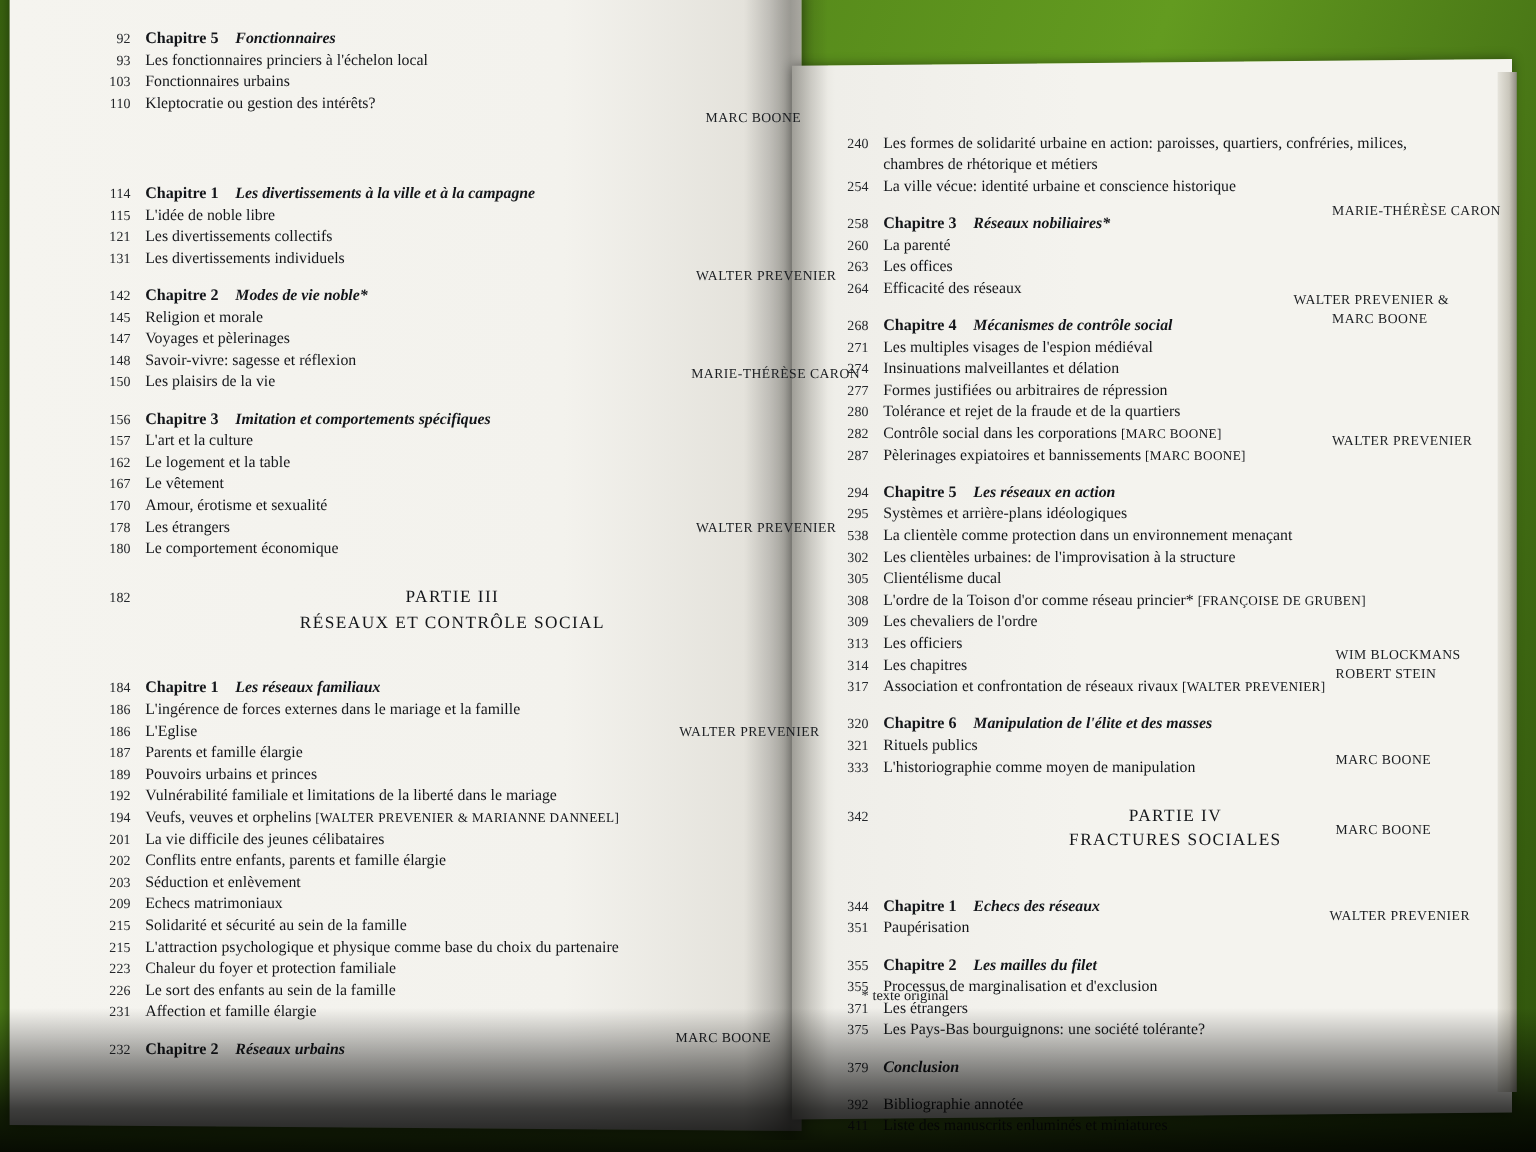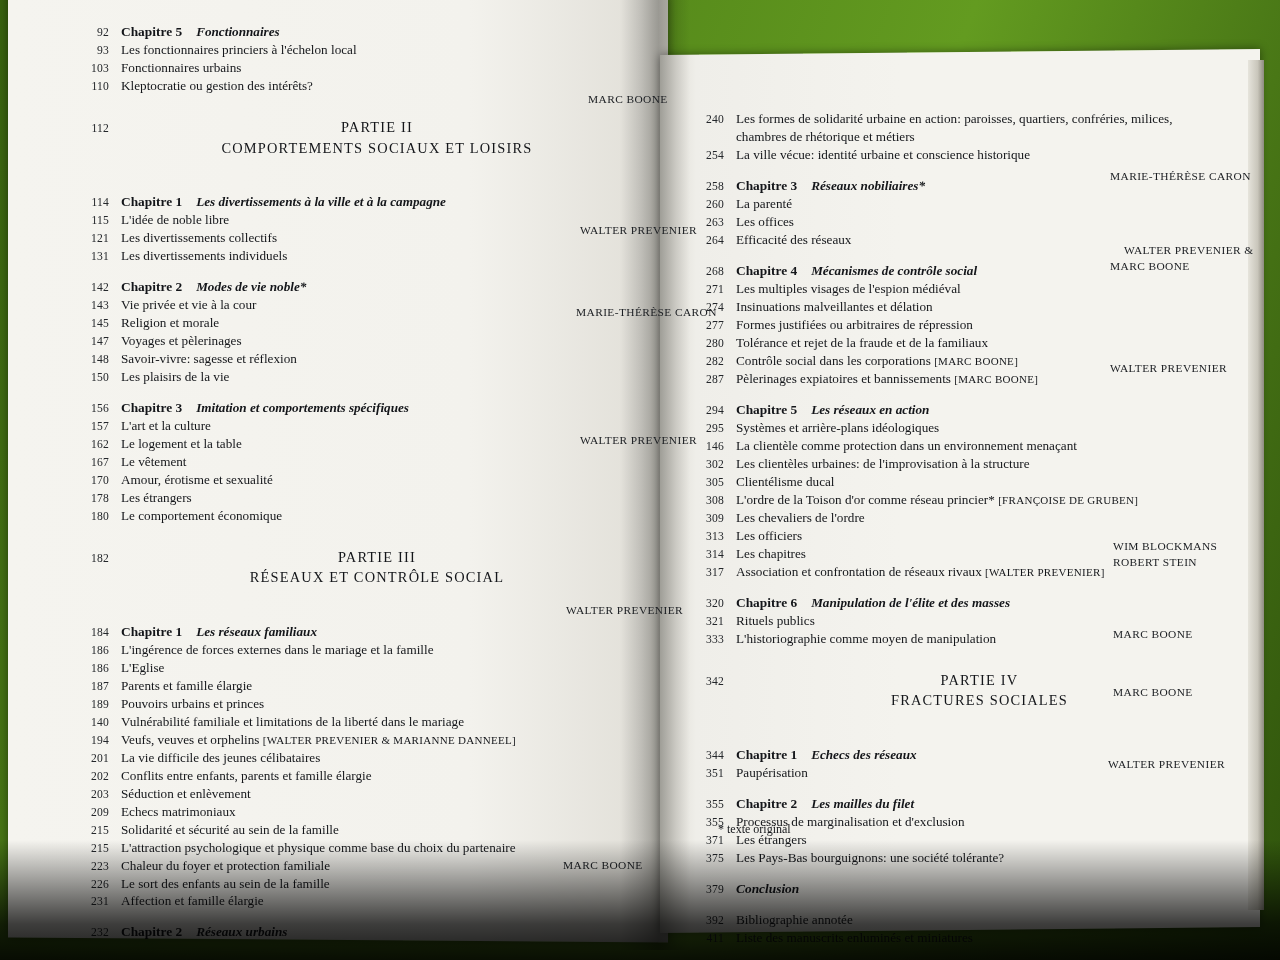--- a/index.html
+++ b/index.html
@@ -181,27 +181,20 @@
         </div>
         <div class="row lvl1">
           <span class="num">103</span>
           <span class="txt"><span>Fonctionnaires urbains</span></span>
         </div>
         <div class="row lvl1">
           <span class="num">110</span>
           <span class="txt"><span>Kleptocratie ou gestion des intérêts?</span></span>
         </div>
         <div class="gap-lg"></div>
-        <div class="row part">
-          <span class="num">112</span>
-          <span class="txt">
-            <span class="part-l1">PARTIE II</span>
-            <span class="part-l2">COMPORTEMENTS SOCIAUX ET LOISIRS</span>
-          </span>
-        </div>
         <div class="gap-lg"></div>
         <div class="gap"></div>
         <div class="row chap lvl1">
           <span class="num">114</span>
           <span class="txt"><span>Chapitre 1</span><span class="chap-title">Les divertissements à la ville et à la campagne</span></span>
         </div>
         <div class="row lvl1">
           <span class="num">115</span>
           <span class="txt"><span>L'idée de noble libre</span></span>
         </div>
@@ -210,24 +203,20 @@
           <span class="txt"><span>Les divertissements collectifs</span></span>
         </div>
         <div class="row lvl1">
           <span class="num">131</span>
           <span class="txt"><span>Les divertissements individuels</span></span>
         </div>
         <div class="gap"></div>
         <div class="row chap lvl1">
           <span class="num">142</span>
           <span class="txt"><span>Chapitre 2</span><span class="chap-title">Modes de vie noble*</span></span>
-        </div>
-        <div class="row lvl1">
-          <span class="num">143</span>
-          <span class="txt"><span>Vie privée et vie à la cour</span></span>
         </div>
         <div class="row lvl1">
           <span class="num">145</span>
           <span class="txt"><span>Religion et morale</span></span>
         </div>
         <div class="row lvl1">
           <span class="num">147</span>
           <span class="txt"><span>Voyages et pèlerinages</span></span>
         </div>
         <div class="row lvl1">
@@ -291,21 +280,21 @@
         </div>
         <div class="row lvl2">
           <span class="num">187</span>
           <span class="txt"><span>Parents et famille élargie</span></span>
         </div>
         <div class="row lvl2">
           <span class="num">189</span>
           <span class="txt"><span>Pouvoirs urbains et princes</span></span>
         </div>
         <div class="row lvl1">
-          <span class="num">140</span>
+          <span class="num">192</span>
           <span class="txt"><span>Vulnérabilité familiale et limitations de la liberté dans le mariage</span></span>
         </div>
         <div class="row lvl2">
           <span class="num">194</span>
           <span class="txt"><span>Veufs, veuves et orphelins</span> <span class="sc bracket">[WALTER PREVENIER &amp; MARIANNE DANNEEL]</span></span>
         </div>
         <div class="row lvl2">
           <span class="num">201</span>
           <span class="txt"><span>La vie difficile des jeunes célibataires</span></span>
         </div>
@@ -401,41 +390,41 @@
         <div class="row lvl1">
           <span class="num">274</span>
           <span class="txt"><span>Insinuations malveillantes et délation</span></span>
         </div>
         <div class="row lvl1">
           <span class="num">277</span>
           <span class="txt"><span>Formes justifiées ou arbitraires de répression</span></span>
         </div>
         <div class="row lvl1">
           <span class="num">280</span>
-          <span class="txt"><span>Tolérance et rejet de la fraude et de la familiaux</span></span>
+          <span class="txt"><span>Tolérance et rejet de la fraude et de la quartiers</span></span>
         </div>
         <div class="row lvl1">
           <span class="num">282</span>
           <span class="txt"><span>Contrôle social dans les corporations</span> <span class="sc bracket">[MARC BOONE]</span></span>
         </div>
         <div class="row lvl1">
           <span class="num">287</span>
           <span class="txt"><span>Pèlerinages expiatoires et bannissements</span> <span class="sc bracket">[MARC BOONE]</span></span>
         </div>
         <div class="gap"></div>
         <div class="row chap lvl1">
           <span class="num">294</span>
           <span class="txt"><span>Chapitre 5</span><span class="chap-title">Les réseaux en action</span></span>
         </div>
         <div class="row lvl1">
           <span class="num">295</span>
           <span class="txt"><span>Systèmes et arrière-plans idéologiques</span></span>
         </div>
         <div class="row lvl1">
-          <span class="num">146</span>
+          <span class="num">538</span>
           <span class="txt"><span>La clientèle comme protection dans un environnement menaçant</span></span>
         </div>
         <div class="row lvl1">
           <span class="num">302</span>
           <span class="txt"><span>Les clientèles urbaines: de l'improvisation à la structure</span></span>
         </div>
         <div class="row lvl1">
           <span class="num">305</span>
           <span class="txt"><span>Clientélisme ducal</span></span>
         </div>
@@ -517,21 +506,21 @@
           <span class="num">392</span>
           <span class="txt"><span>Bibliographie annotée</span></span>
         </div>
         <div class="row lvl1">
           <span class="num">411</span>
           <span class="txt"><span>Liste des manuscrits enluminés et miniatures</span></span>
         </div>
       </div>
     <div id="credits-right">
         <div class="credit" style="left:1110px; top:170px;">MARIE-THÉRÈSE CARON</div>
-        <div class="credit" style="left:1124px; top:244px;">WALTER PREVENIER &amp;</div>
+        <div class="credit" style="left:1078px; top:244px;">WALTER PREVENIER &amp;</div>
         <div class="credit" style="left:1110px; top:260px;">MARC BOONE</div>
         <div class="credit" style="left:1110px; top:362px;">WALTER PREVENIER</div>
         <div class="credit" style="left:1113px; top:540px;">WIM BLOCKMANS</div>
         <div class="credit" style="left:1113px; top:556px;">ROBERT STEIN</div>
         <div class="credit" style="left:1113px; top:628px;">MARC BOONE</div>
         <div class="credit" style="left:1113px; top:686px;">MARC BOONE</div>
         <div class="credit" style="left:1108px; top:758px;">WALTER PREVENIER</div>
       </div>
 
     <div class="footnote" style="left: 1412px;"></div>

